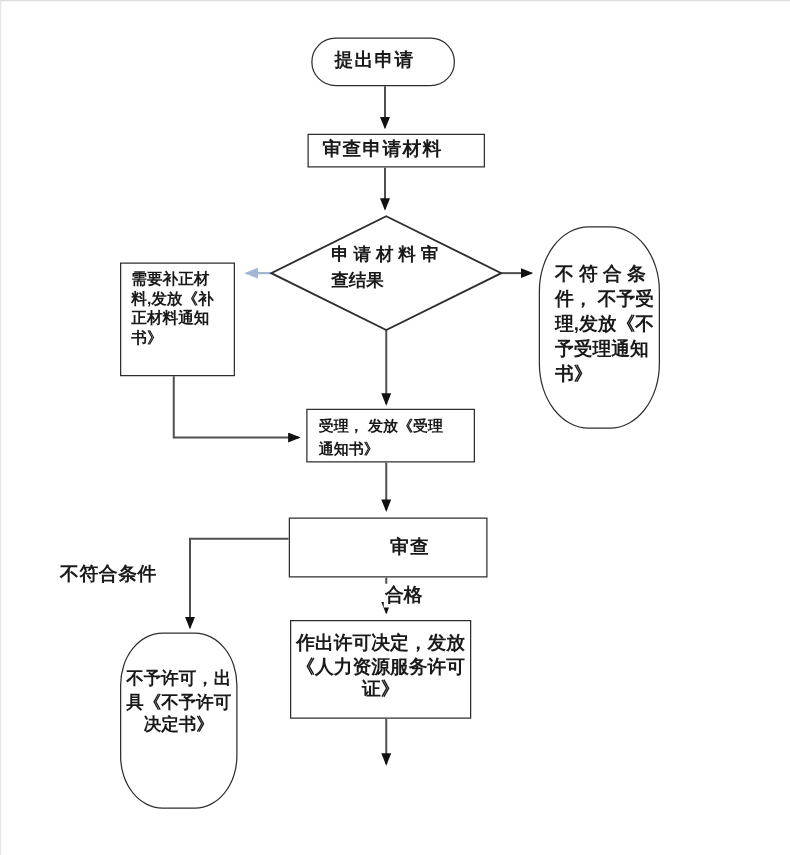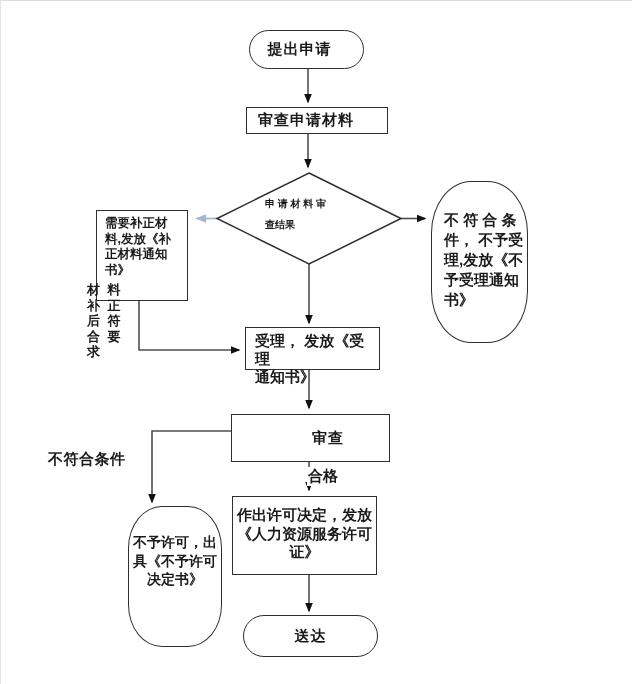--- a/index.html
+++ b/index.html
@@ -63,59 +63,52 @@
     <polygon points="308,172 400,217.5 308,263 216,217.5" fill="#ffffff" stroke="#2e2e2e" stroke-width="1.5"></polygon>
   </svg>
 
   <div class="node shape" style="left:248px; top:29px; width:115px; height:39px; border-radius:20px;
               text-align:center; line-height:36px; font-size:15px; letter-spacing:1px; padding-right:14px;">提出申请</div>
 
   <div class="node shape" style="left:245px; top:106px; width:142px; height:27px;
               line-height:24px; padding-left:11px; font-size:15px; letter-spacing:1px;">审查申请材料</div>
 
   <div class="node" style="left:264px; top:192px; width:108px; background:transparent;
-              font-size:10px; line-height:21px;">申 请 材 料 审
+              font-size:14px; line-height:21px;">申 请 材 料 审
 查结果</div>
 
   <div class="node shape" style="left:95px; top:178px; width:92px; height:91px;
               padding:5px 0 0 8px; font-size:12.5px; line-height:15.5px;margin-top:31px;">需要补正材
 料,发放《补
 正材料通知
 书》</div>
 
   <div class="node shape" style="left:430px; top:180px; width:97px; height:162px; border-radius:40px / 52px;
               padding:28px 0 0 12px; font-size:15px; line-height:20px;">不 符 合 条
 件， 不予受
 理,发放《不
 予受理通知
 书》</div>
 
-  <div class="lbl" style="left:86px; top:281px; font-size:13px; line-height:15.5px; word-spacing:4px;">材 料
-补 正
-后 符
-合 要
-求</div>
 
   <div class="node shape" style="left:244px; top:326px; width:135px; height:43px;
-              padding:4px 0 0 9px; font-size:15px; line-height:18px;">受理， 发放《受理
+              padding:4px 0 0 9px; font-size:12px; line-height:18px;">受理， 发放《受理
 通知书》</div>
 
   <div class="node shape" style="left:230px; top:413px; width:159px; height:48px;
               text-align:center; line-height:45px; font-size:15px; letter-spacing:1px;padding-left:35px;">审查</div>
 
   <div class="lbl" style="left:286px; top:466px; font-size:15px; background:#ffffff; padding:0 1px;margin-left:20px;">合格</div>
 
   <div class="lbl" style="left:47px; top:449px; font-size:15px; letter-spacing:0.5px;">不符合条件</div>
 
   <div class="node shape" style="left:95px; top:505px; width:94px; height:141px; border-radius:34px / 42px;
-              padding-top:26px; text-align:center; font-size:14px; line-height:18.5px;margin-left:32px;">不予许可，出
+              padding-top:26px; text-align:center; font-size:14px; line-height:18.5px;">不予许可，出
 具《不予许可
 决定书》</div>
 
   <div class="node shape" style="left:231px; top:495px; width:145px; height:79px;
               padding-top:9px; text-align:center; font-size:15px; line-height:18.5px;">作出许可决定，发放
 《人力资源服务许可
 证》</div>
 
-  <div class="node shape" style="left:242px; top:614px; width:135px; height:42px; border-radius:21px;
-              text-align:center; line-height:39px; font-size:15px; letter-spacing:1px;">送达</div>
 
 </div>
 
 </body></html>

